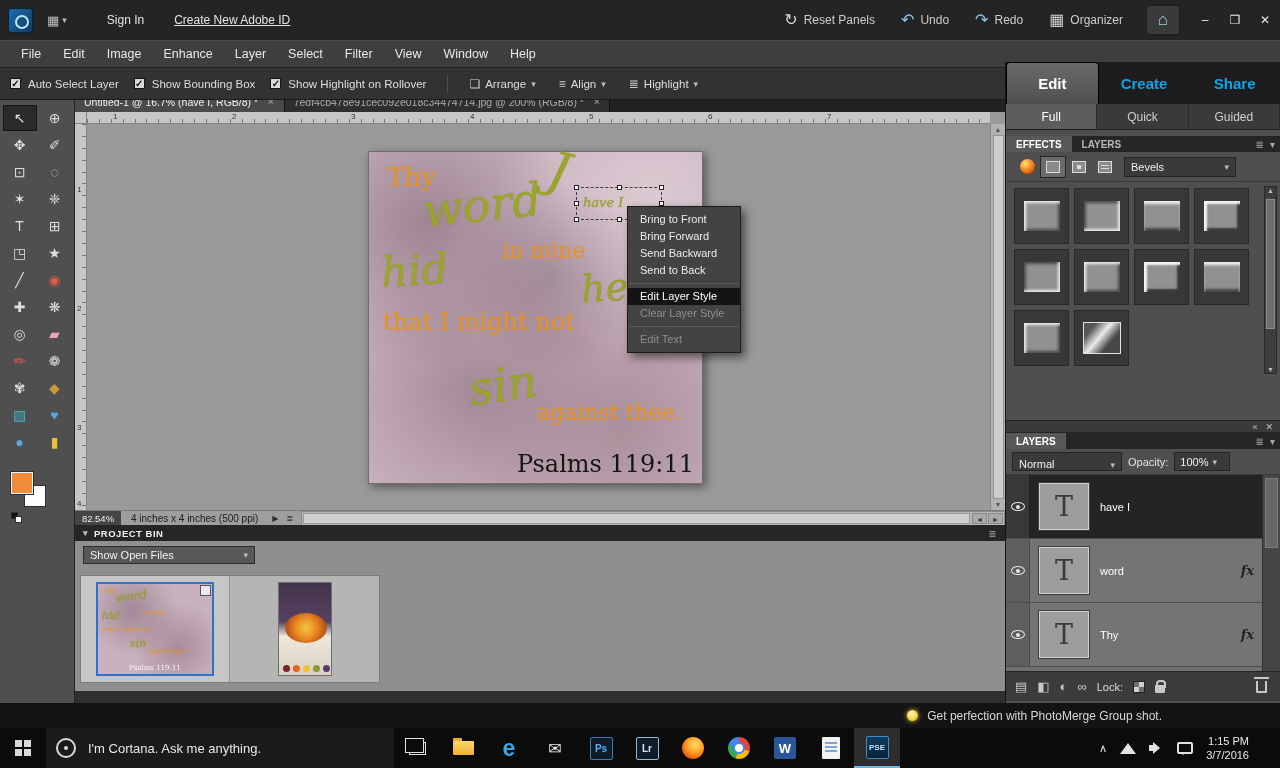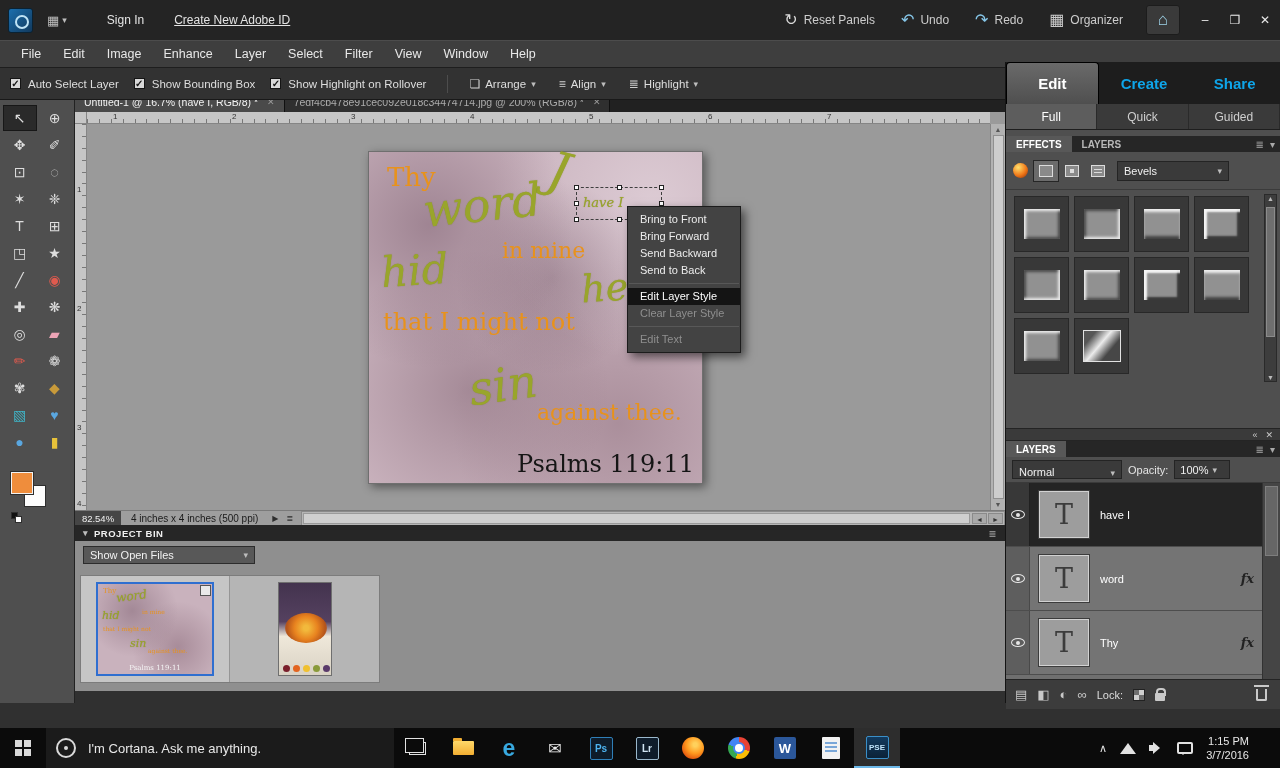--- a/index.html
+++ b/index.html
@@ -125,21 +125,21 @@
 .mtab{flex:1;display:flex;align-items:center;justify-content:center;font-size:15px;font-weight:bold;color:#0ea5e9}
 .mtab.on{background:linear-gradient(#6a6a6a,#4f4f4f);color:#fff;border:1px solid #000;border-bottom:none;border-radius:4px 4px 0 0}
 .sub-tabs{height:26px;background:#3a3a3a;display:flex;border-bottom:1px solid #1e1e1e}
 .stab{flex:1;display:flex;align-items:center;justify-content:center;font-size:12px;color:#cfcfcf;border-right:1px solid #2a2a2a}
 .stab.on{background:#5d5d5d;color:#fff}
 .panel-gap6{height:6px;background:#4f4f4f}
 .phead{height:16px;background:#262626;display:flex;align-items:center;font-size:10px;font-weight:bold;color:#b9b9b9}
 .phead .chip{background:#585858;color:#fff;height:16px;display:flex;align-items:center;padding:0 10px}
 .phead .ptab{padding:0 10px}
 .phead .right{margin-left:auto;display:flex;gap:6px;padding-right:5px;color:#a9a9a9;font-weight:normal}
-.fx-toolbar{height:38px;background:#4f4f4f;display:flex;align-items:center;padding:0 1px;border-bottom:1px solid #3b3b3b}
+.fx-toolbar{height:30px;background:#4f4f4f;display:flex;align-items:center;padding:0 8px;border-bottom:1px solid #3b3b3b}
 .fxb{width:26px;height:22px;display:flex;align-items:center;justify-content:center;border:1px solid transparent}
 .fxb.sel{background:#6b6b6b;border:1px solid #262626}
 .sphere{width:15px;height:15px;border-radius:50%;background:radial-gradient(circle at 35% 30%,#ffe16e,#f07818 55%,#8a2a08)}
 .sqico{width:14px;height:12px;border:1px solid #dcdcdc;background:#8a8a8a;position:relative}
 .sqico.dot::after{content:"";position:absolute;left:4px;top:3px;width:4px;height:4px;background:#dcdcdc}
 .sqico.lines::after{content:"";position:absolute;left:2px;top:3px;width:8px;height:1px;background:#dcdcdc;box-shadow:0 3px 0 #dcdcdc}
 .bevels-dd{margin-left:6px;width:112px;height:20px;background:#3a3a3a;border:1px solid #242424;color:#f0f0f0;font-size:11px;display:flex;align-items:center;padding:0 6px}
 .bevels-dd .dd{margin-left:auto}
 .fx-grid{position:relative;height:196px;background:#4f4f4f;padding:6px 22px 6px 8px;display:flex;flex-wrap:wrap;align-content:flex-start;gap:5px}
 .bevel{width:55px;height:56px;background:#383838;border:1px solid #282828;display:flex;align-items:center;justify-content:center}
@@ -599,20 +599,24 @@
       <span>◧</span>
       <span>◐</span>
       <span>∞</span>
       <span class="lbl">Lock:</span>
       <span class="checker"></span>
       <span class="lockico"></span>
       <span class="trash"></span>
     </div>
   </div>
 
+  <div class="abs tipbar">
+    <span class="bulb"></span>
+    <span>Get perfection with PhotoMerge Group shot.</span>
+  </div>
 
   <div class="abs taskbar">
     <div class="tb-item">
       <span class="winlogo">
           <i></i>
           <i></i>
           <i></i>
           <i></i>
         </span>
     </div>

